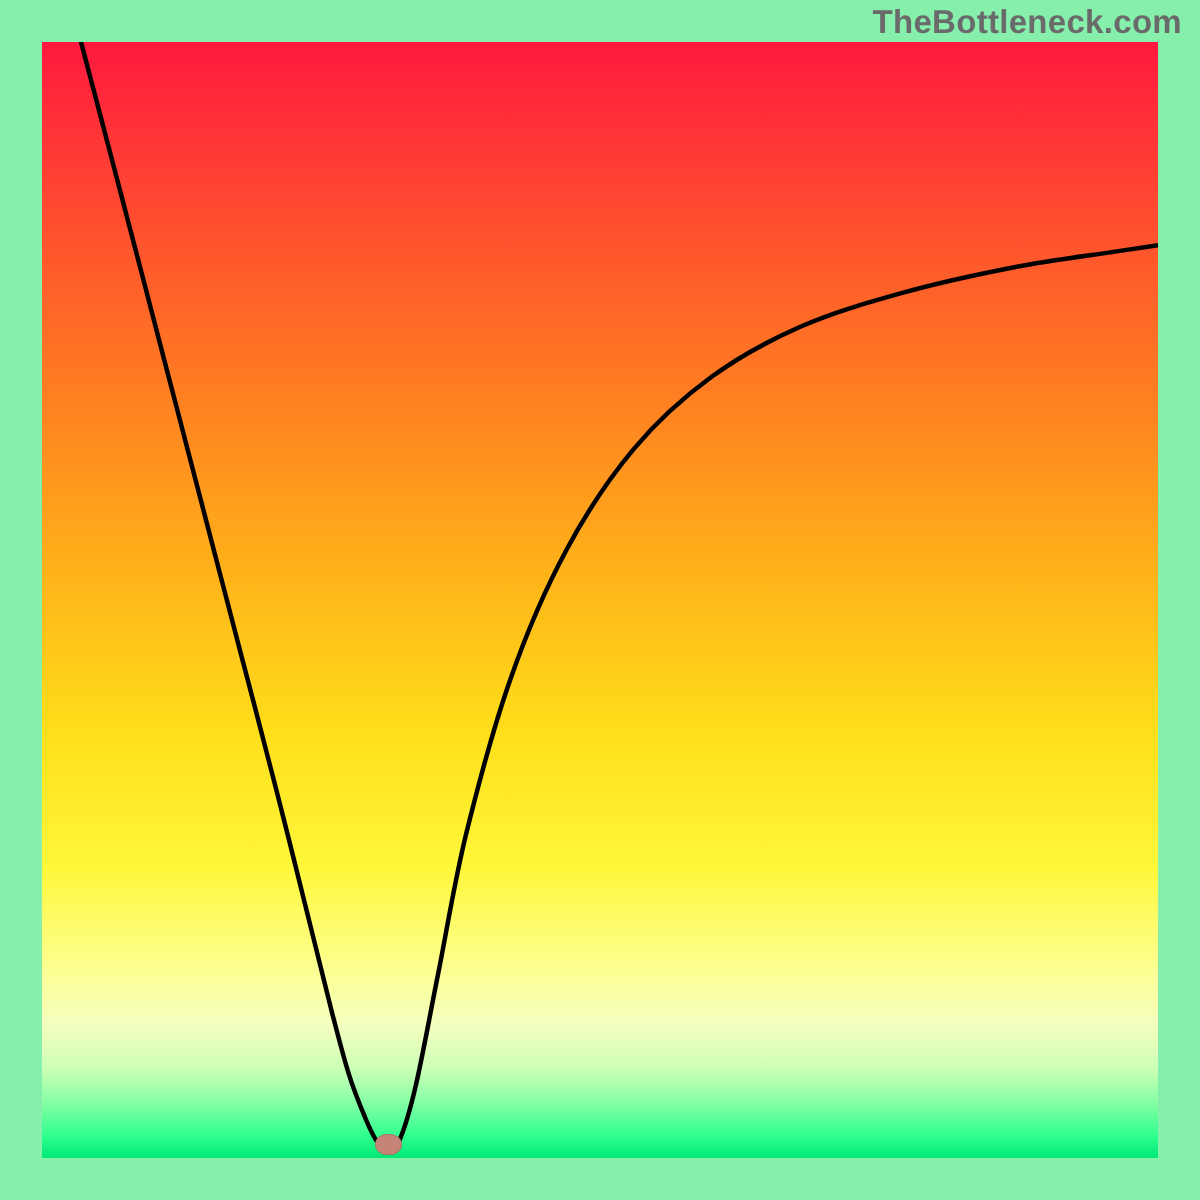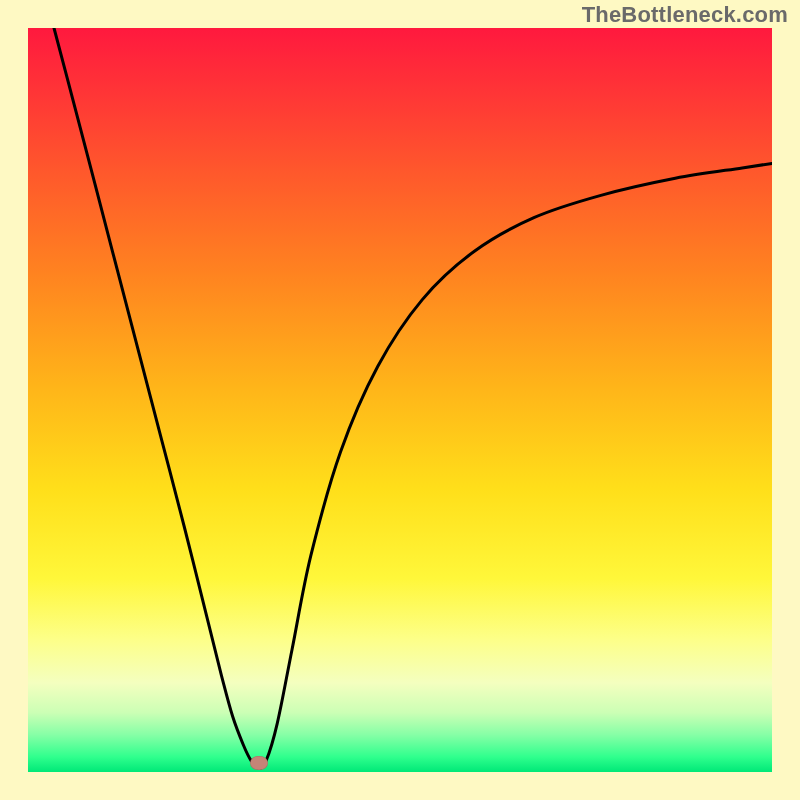--- a/index.html
+++ b/index.html
@@ -8,21 +8,21 @@
     width: 800px;
     height: 800px;
     background: #000;
     overflow: hidden;
     font-family: Arial, Helvetica, sans-serif;
   }
   .frame {
     position: relative;
     width: 800px;
     height: 800px;
-    background: #fef9c3;
+    background: #86efac;
   }
   .watermark {
     position: absolute;
     top: 2px;
     right: 12px;
     color: #6a6a6a;
     font-size: 22px;
     font-weight: 600;
     letter-spacing: 0.2px;
     z-index: 10;

